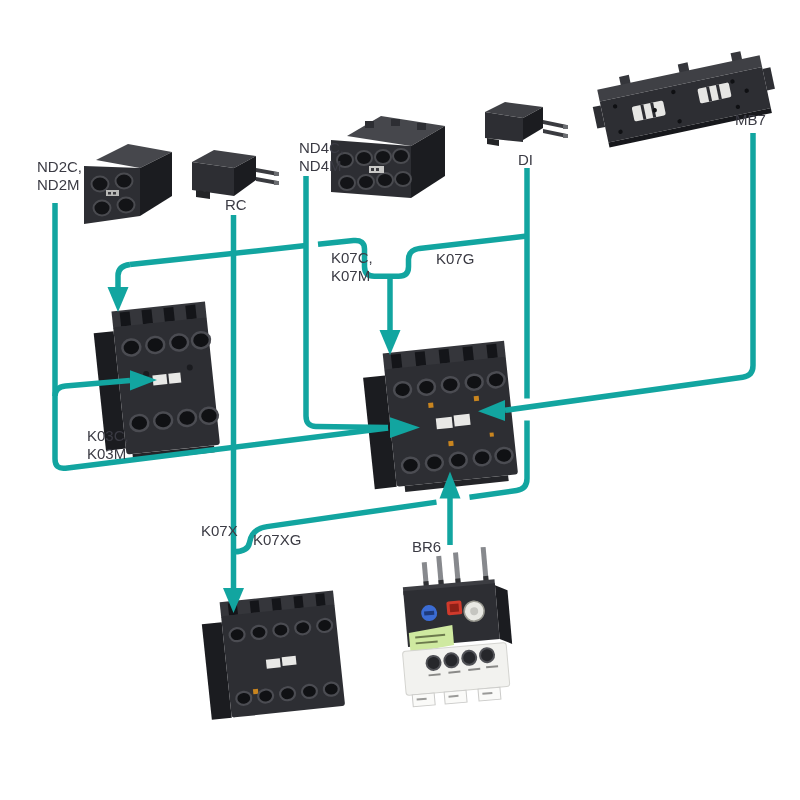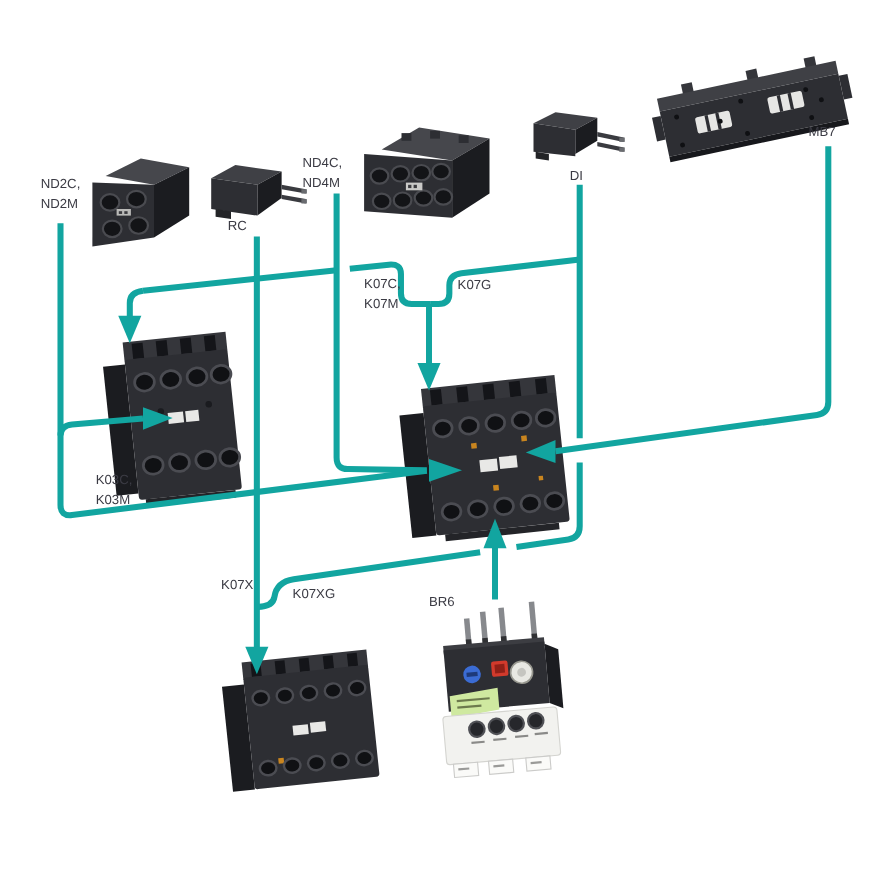--- a/index.html
+++ b/index.html
@@ -1,18 +1,18 @@
 <!DOCTYPE html>
 <html><head>
 <meta charset="utf-8">
 <style>
   html,body{margin:0;padding:0;background:#ffffff;}
   .canvas{position:relative;width:800px;height:800px;background:#ffffff;overflow:hidden;
           font-family:"Liberation Sans",sans-serif;}
-  .lbl{position:absolute;font-size:12px;line-height:18px;color:#3b3b44;z-index:6;white-space:nowrap;}
+  .lbl{position:absolute;font-size:15px;line-height:18px;color:#3b3b44;z-index:6;white-space:nowrap;}
   svg.comp{position:absolute;z-index:1;overflow:visible;}
   svg.wires{position:absolute;left:0;top:0;z-index:4;overflow:visible;}
   .wire{fill:none;stroke:#12a5a0;stroke-width:5.5px;}
   .ahead{fill:#12a5a0;stroke:none;}
 </style>
 </head>
 <body>
 
 <div class="canvas">
 
@@ -249,33 +249,33 @@
     <path class="wire" d="M436.5,502.1 L267,526.6 Q251.5,529 249.5,542.5 Q248.2,551.5 234,551.8"></path>
 
     <path class="wire" d="M450,545 L450,497"></path>
     <polygon class="ahead" points="439.5,498.5 460.5,498.5 450,471.5"></polygon>
   </svg>
 
   <div class="lbl" style="left:37px;top:158px">
     <div>ND2C,</div>
     <div>ND2M</div>
   </div>
-  <div class="lbl" style="left:207px;top:196px">RC</div>
-  <div class="lbl" style="left:275px;top:139px">
+  <div class="lbl" style="left:225px;top:196px">RC</div>
+  <div class="lbl" style="left:299px;top:139px">
     <div>ND4C,</div>
     <div>ND4M</div>
   </div>
   <div class="lbl" style="left:518px;top:151px">DI</div>
   <div class="lbl" style="left:735px;top:111px">MB7</div>
   <div class="lbl" style="left:87px;top:427px">
     <div>K03C,</div>
     <div>K03M</div>
   </div>
   <div class="lbl" style="left:331px;top:249px">
     <div>K07C,</div>
     <div>K07M</div>
   </div>
-  <div class="lbl" style="left:416px;top:250px">K07G</div>
+  <div class="lbl" style="left:436px;top:250px">K07G</div>
   <div class="lbl" style="left:201px;top:522px">K07X</div>
-  <div class="lbl" style="left:266px;top:531px">K07XG</div>
-  <div class="lbl" style="left:390px;top:538px">BR6</div>
+  <div class="lbl" style="left:253px;top:531px">K07XG</div>
+  <div class="lbl" style="left:412px;top:538px">BR6</div>
 
 </div>
 
 </body></html>

